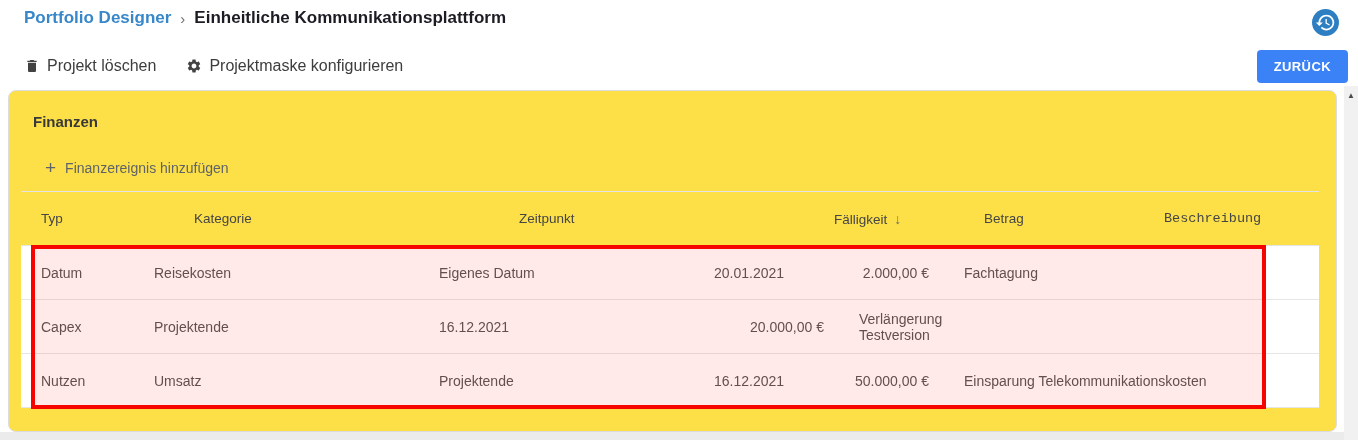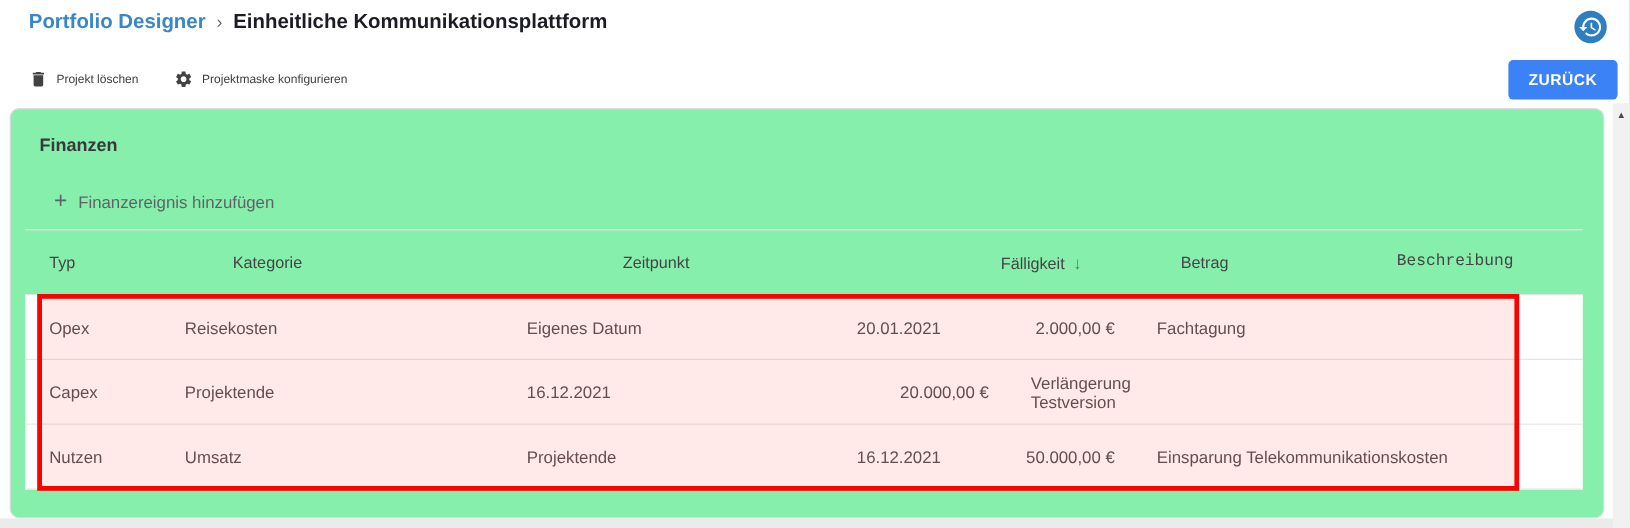--- a/index.html
+++ b/index.html
@@ -28,36 +28,36 @@
   }
   .history-btn svg { width:21px; height:21px; fill:#ffffff; }
 
   
   .toolbar {
     display:flex; align-items:center;
     padding:6px 10px 0 24px; height:38px;
   }
   .tool-item {
     display:flex; align-items:center; gap:7px;
-    font-size:10px; color:#3d3d3d; cursor:pointer; margin-right:30px;
+    font-size:16px; color:#3d3d3d; cursor:pointer; margin-right:30px;
   }
   .tool-item svg { width:16px; height:16px; fill:#424242; }
   .back-btn {
     margin-left:auto;
     background:#3b82f6; color:#ffffff;
     font-family:"Liberation Sans", sans-serif;
     font-size:13px; font-weight:bold; letter-spacing:0.4px;
     border:none; border-radius:4px;
     padding:9px 17px; cursor:pointer;
   }
 
   
   .card {
     position:absolute; top:90px; left:8px; width:1329px; bottom:8px;
-    background:#86efac;
+    background:#fde047;
     border:1px solid #dcdcdc; border-radius:8px;
     overflow:hidden;
   }
   .card-title {
     margin:22px 24px 0; font-size:15px; font-weight:bold; color:#393939;
   }
   .add-row {
     margin:30px 24px 15px 36px;
     display:flex; align-items:center; gap:9px;
     color:#5f6368; font-size:14px; cursor:pointer; width:max-content;
@@ -165,21 +165,21 @@
         <span>Fälligkeit</span><span class="sort-arrow">↓</span>
       </div>
       <div class="c-betrag">Betrag</div>
       <div class="c-beschreibung">Beschreibung</div>
     </div>
 
     <div class="rows">
       <div class="highlight-overlay"></div>
 
       <div class="tgrid trow">
-        <div>Opex</div>
+        <div>Datum</div>
         <div>Reisekosten</div>
         <div>Eigenes Datum</div>
         <div>20.01.2021</div>
         <div class="c-betrag">2.000,00 €</div>
         <div class="c-beschreibung">Fachtagung</div>
       </div>
 
       <div class="tgrid trow">
         <div>Capex</div>
         <div>Projektende</div>

